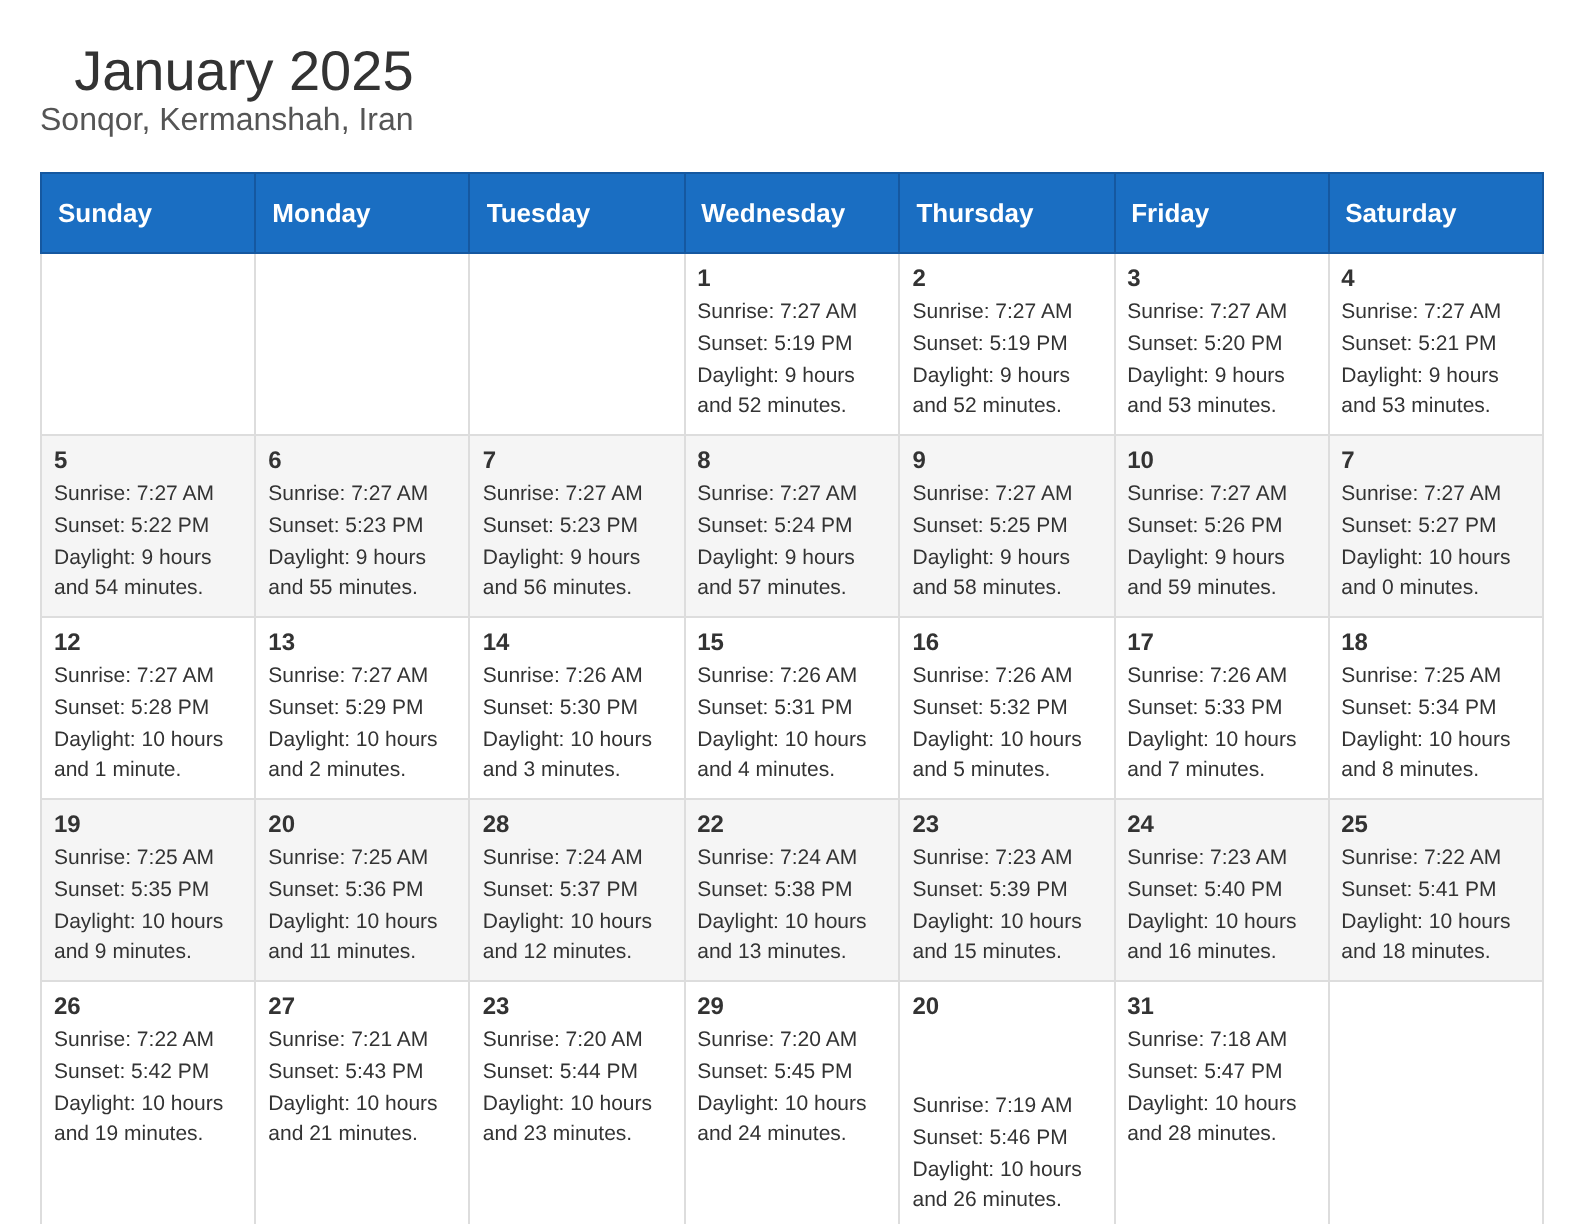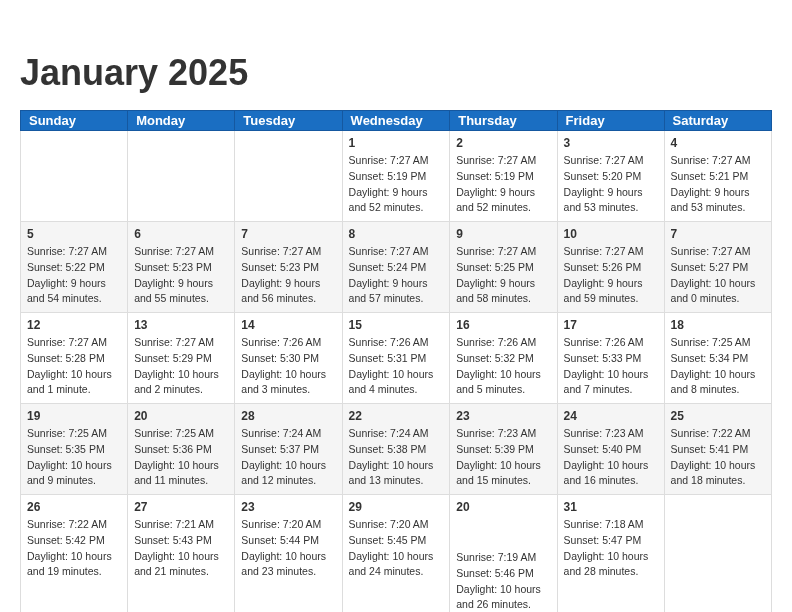--- a/index.html
+++ b/index.html
@@ -37,39 +37,38 @@
     }
     .logo-icon {
       width: 20px;
       height: 20px;
       margin-left: 2px;
     }
     .title-section {
       text-align: right;
     }
     .month-title {
-      font-size: 36px;
-      font-weight: bold;
+      font-size: 28px;
+      font-weight: normal;
       color: #333;
-      margin-top: 32px;
     }
     .location-title {
       font-size: 16px;
       color: #555;
     }
     .calendar {
       width: 100%;
       border-collapse: collapse;
       border: 1px solid #ccc;
     }
     .calendar th {
       background-color: #1a6ec2;
       color: white;
       text-align: left;
-      padding: 2px 8px;
+      padding: 12px 8px;
       font-size: 13px;
       border: 1px solid #1558a0;
     }
     .calendar td {
       vertical-align: top;
       padding: 5px 6px;
       border: 1px solid #ddd;
       font-size: 10.5px;
       color: #333;
       width: 108px;
@@ -94,20 +93,21 @@
     .empty-cell {
       background-color: #f9f9f9;
     }
   </style>
 </head>
 <body>
 
 <div class="header">
   <div class="title-section">
     <div class="month-title">January 2025</div>
+    <div class="location-title">Sonqor, Kermanshah, Iran</div>
   </div>
 </div>
 
 <table class="calendar">
   <thead>
     <tr>
     <th>Sunday</th>
         <th>Monday</th>
         <th>Tuesday</th>
         <th>Wednesday</th>

